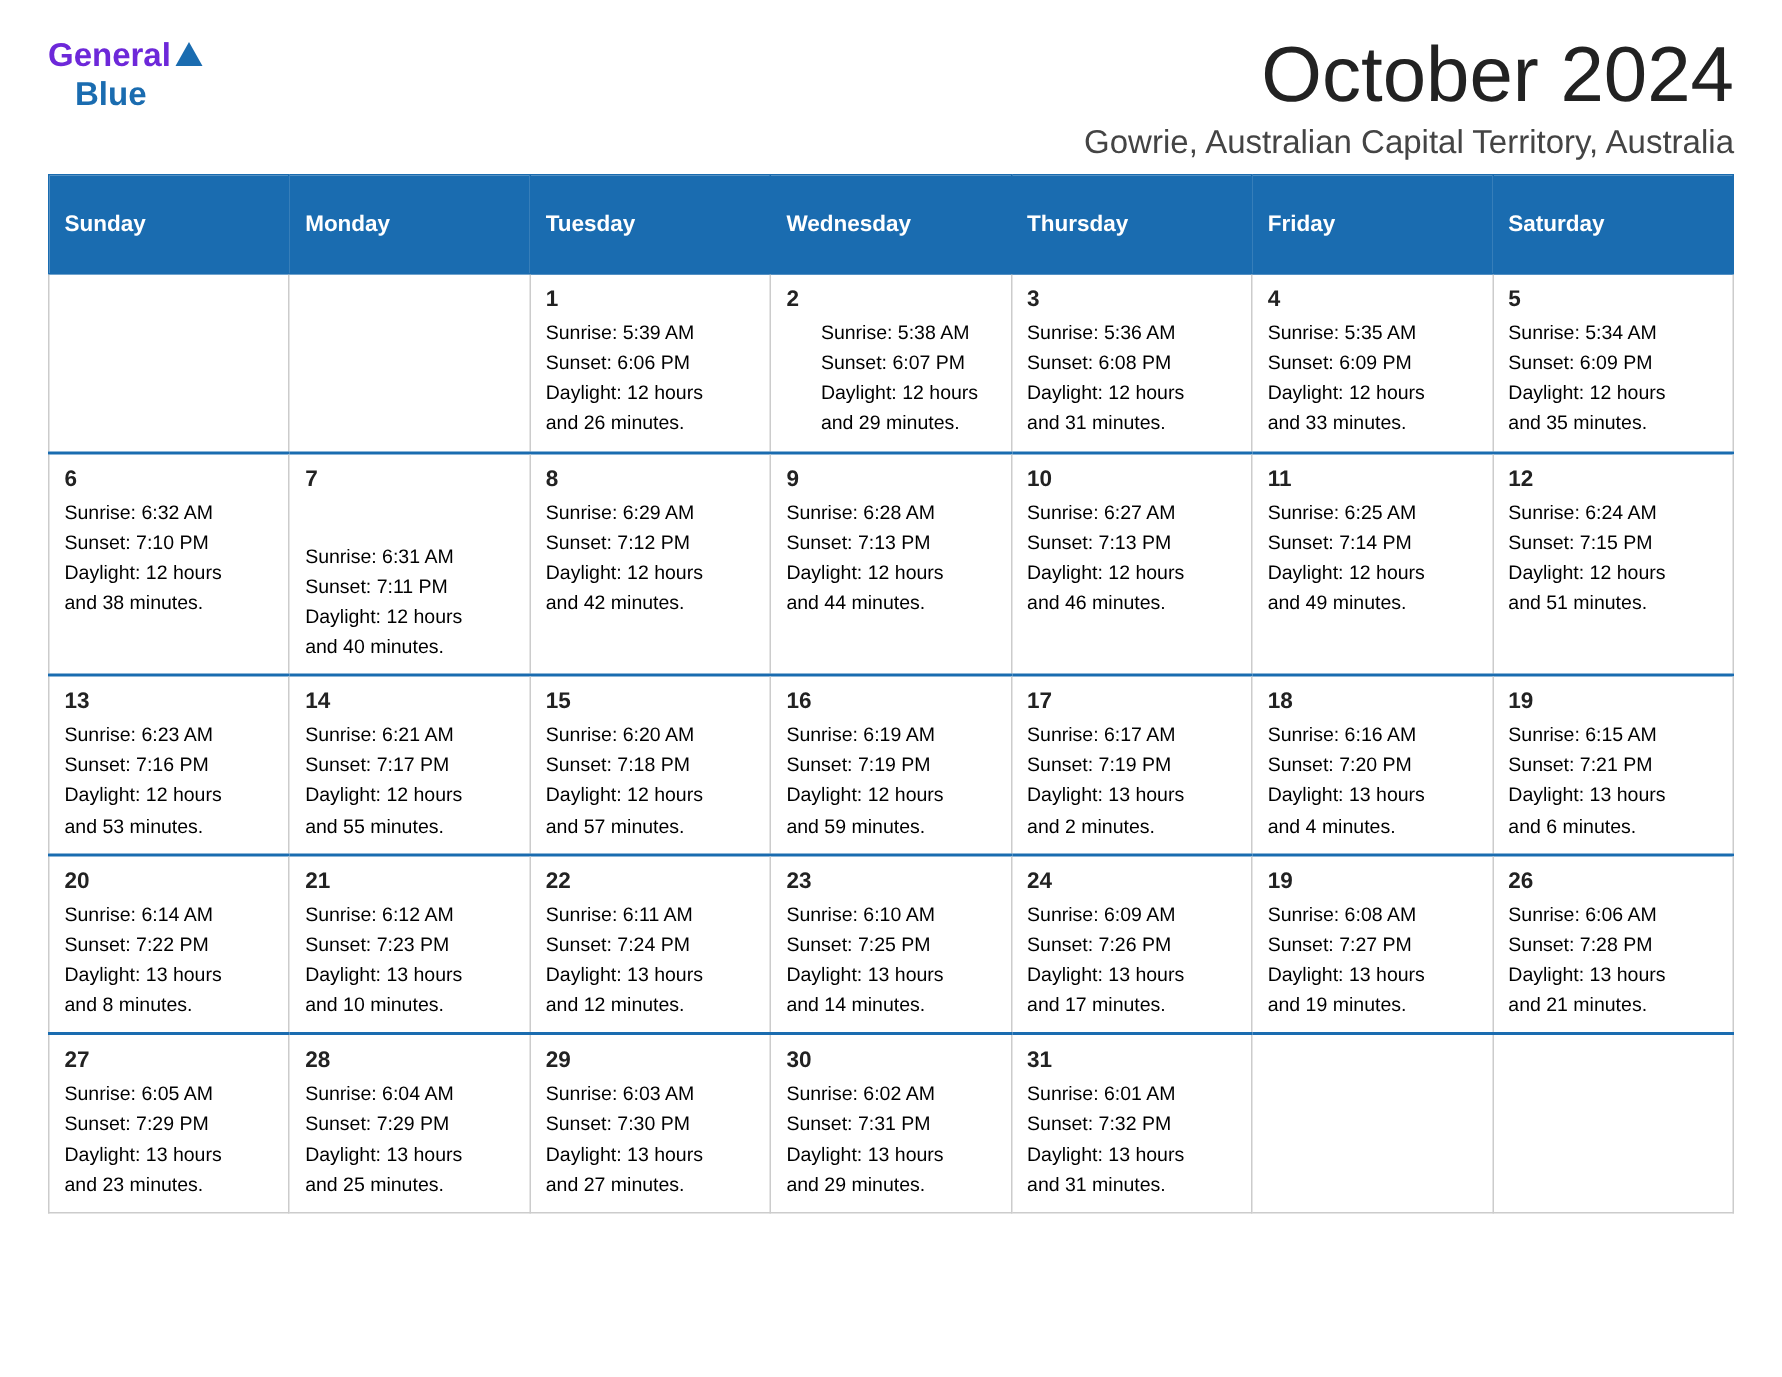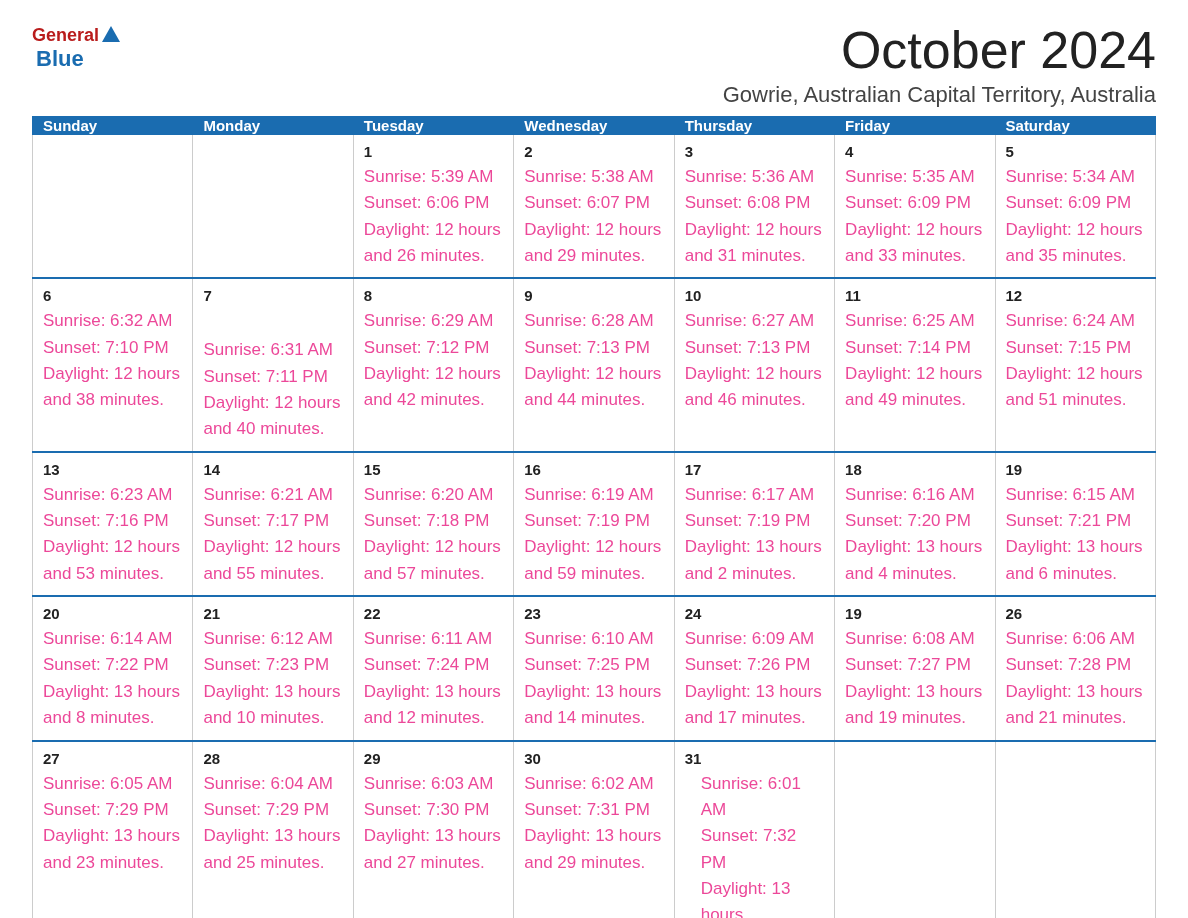--- a/index.html
+++ b/index.html
@@ -20,21 +20,21 @@
     .calendar-table {
       width: 100%;
       border-collapse: collapse;
       table-layout: fixed;
     }
     .calendar-table thead tr th {
       background-color: #1a6cb0;
       color: #fff;
       font-size: 15px;
       font-weight: 600;
-      padding: 0 10px;
+      padding: 24px 10px;
       text-align: left;
       border: 1px solid #1a6cb0;
     }
     .calendar-table tbody tr td {
       vertical-align: top;
       padding: 8px 10px;
       border: 1px solid #ccc;
       border-bottom: 2px solid #1a6cb0;
       font-size: 13px;
       color: #222;
@@ -45,22 +45,22 @@
       border-bottom: 1px solid #ccc;
     }
     .day-number {
       font-size: 15px;
       font-weight: bold;
       color: #222;
       display: block;
       margin-bottom: 4px;
     }
     .day-info {
-      font-size: 17px;
-      color: #ec4899;
+      font-size: 13px;
+      color: #000000;
       line-height: 1.55;
     }
     .empty-cell {
       background: #fff;
     }
     
     .logo-svg-area {
       display: flex;
       flex-direction: column;
       align-items: flex-start;
@@ -69,26 +69,26 @@
       display: flex;
       align-items: center;
     }
   </style>
 </head>
 <body>
 
 <div class="header-area">
   <div class="logo-svg-area">
     <div class="logo-row">
-      <span style="font-size:18px;font-weight:bold;color:#b91c1c;">General</span>
+      <span style="font-size:22px;font-weight:bold;color:#6d28d9;">General</span>
       <svg width="22" height="22" viewBox="0 0 22 22" style="margin: 0 1px;">
         <polygon points="11,2 20,18 2,18" fill="#1a6cb0"></polygon>
       </svg>
     </div>
-    <div style="margin-left:4px;text-align:right;">
+    <div style="margin-left:18px;text-align:right;">
       <span style="font-size:22px;font-weight:bold;color:#1a6cb0;">Blue</span>
     </div>
   </div>
   <div style="text-align:right;">
     <div style="font-size:52px;font-weight:300;color:#222;line-height:1;">October 2024</div>
     <div style="font-size:22px;color:#444;margin-top:6px;">Gowrie, Australian Capital Territory, Australia</div>
   </div>
 </div>
 
 <table class="calendar-table">
@@ -109,21 +109,21 @@
         <td class="empty-cell"></td>
         <td>
           <span class="day-number">1</span>
           <div class="day-info" style="white-space: pre-line;">Sunrise: 5:39 AM
 Sunset: 6:06 PM
 Daylight: 12 hours
 and 26 minutes.</div>
         </td>
         <td>
           <span class="day-number">2</span>
-          <div class="day-info" style="white-space: pre-line;">Sunrise: 5:38 AM
+          <div class="day-info" style="white-space: pre-line; margin-left: 23px;">Sunrise: 5:38 AM
 Sunset: 6:07 PM
 Daylight: 12 hours
 and 29 minutes.</div>
         </td>
         <td>
           <span class="day-number">3</span>
           <div class="day-info" style="white-space: pre-line;">Sunrise: 5:36 AM
 Sunset: 6:08 PM
 Daylight: 12 hours
 and 31 minutes.</div>
@@ -320,21 +320,21 @@
         </td>
         <td>
           <span class="day-number">30</span>
           <div class="day-info" style="white-space: pre-line;">Sunrise: 6:02 AM
 Sunset: 7:31 PM
 Daylight: 13 hours
 and 29 minutes.</div>
         </td>
         <td>
           <span class="day-number">31</span>
-          <div class="day-info" style="white-space: pre-line; margin-left: 16px;">Sunrise: 6:01 AM
+          <div class="day-info" style="white-space: pre-line;">Sunrise: 6:01 AM
 Sunset: 7:32 PM
 Daylight: 13 hours
 and 31 minutes.</div>
         </td>
         <td class="empty-cell"></td>
         <td class="empty-cell"></td>
       </tr>
     </tbody>
 </table>
 

